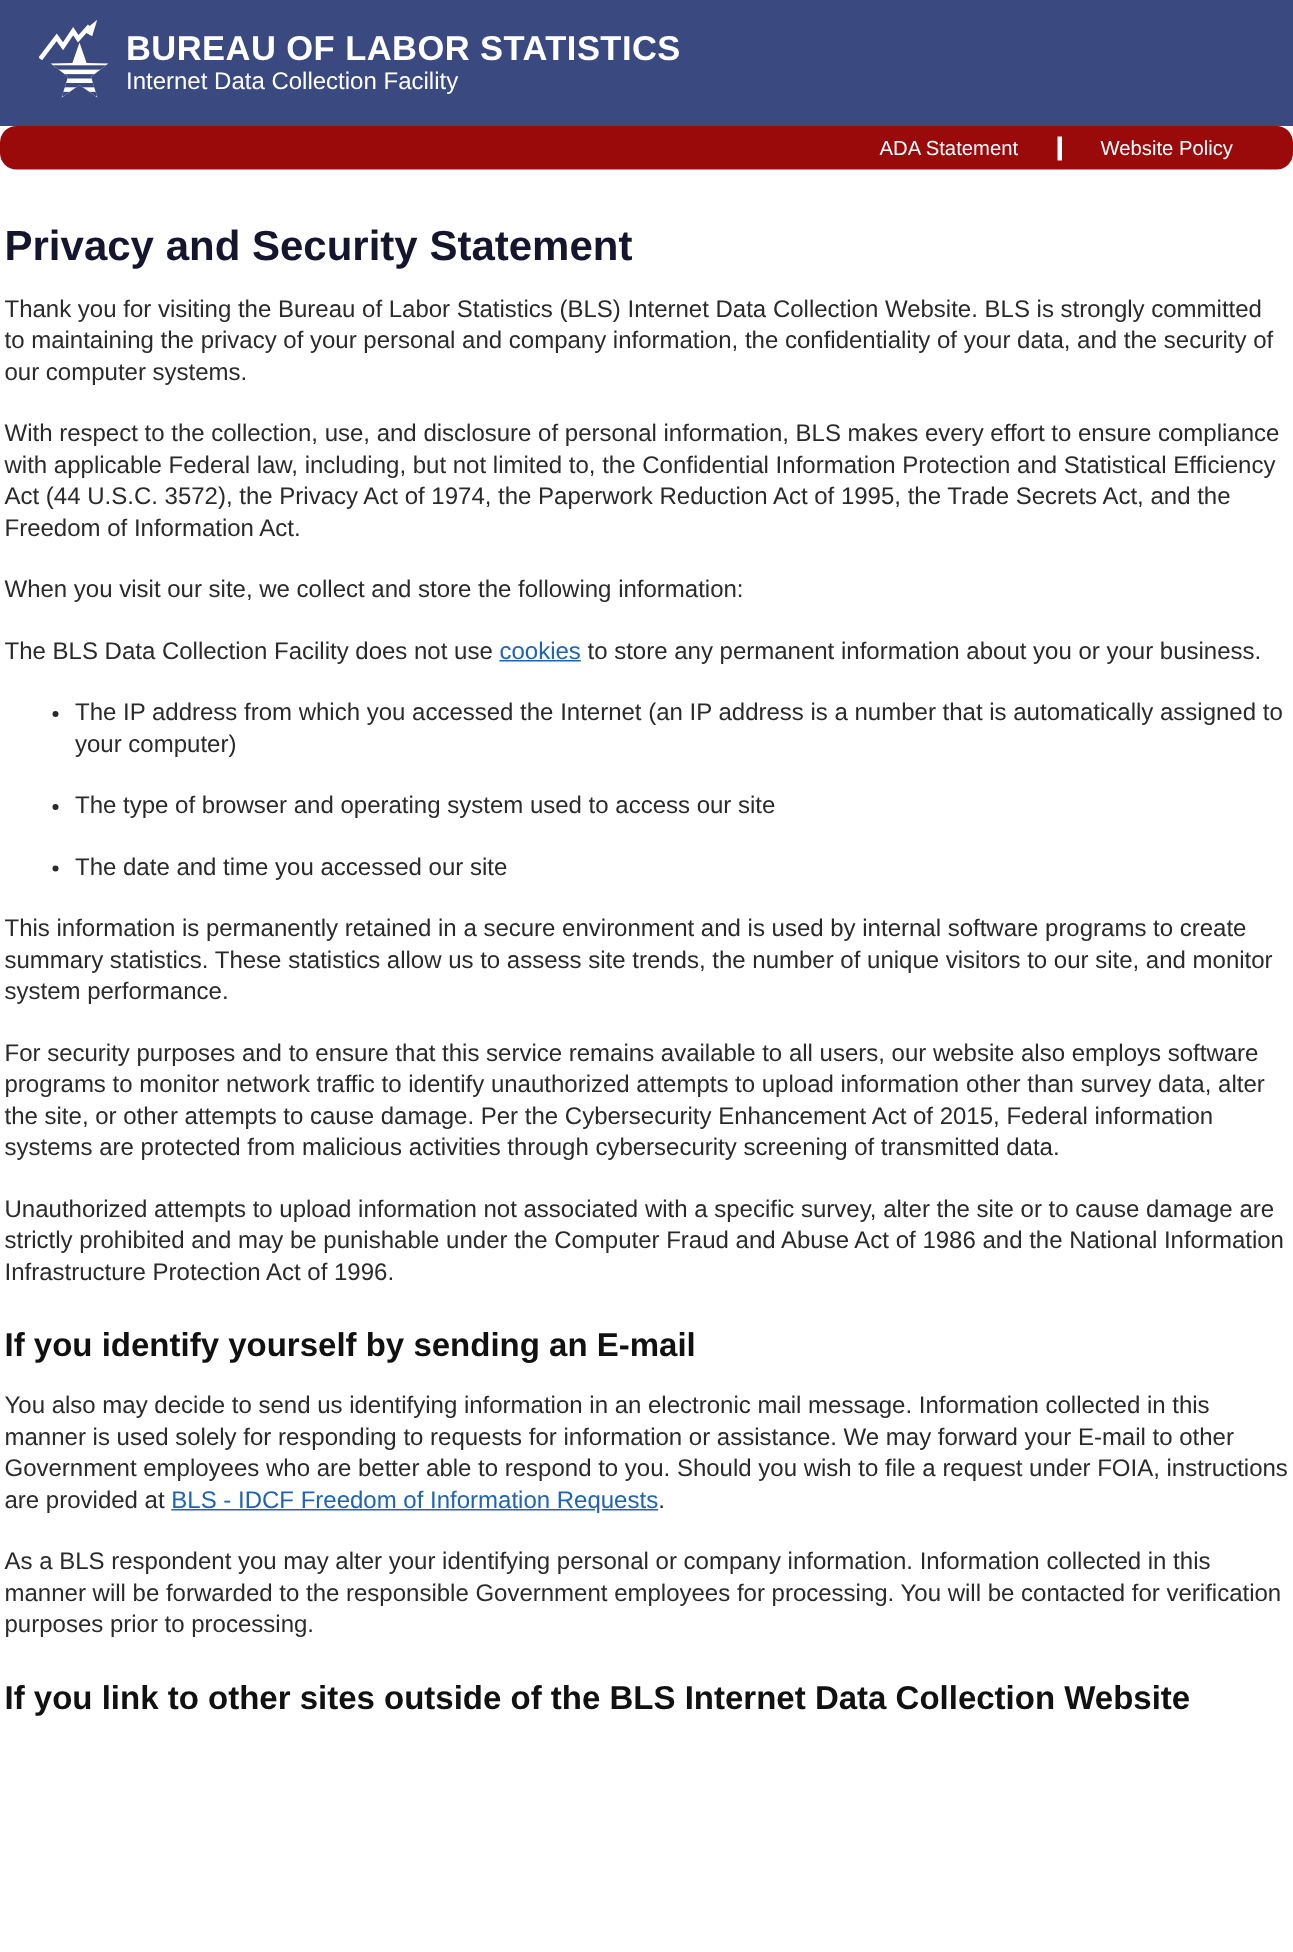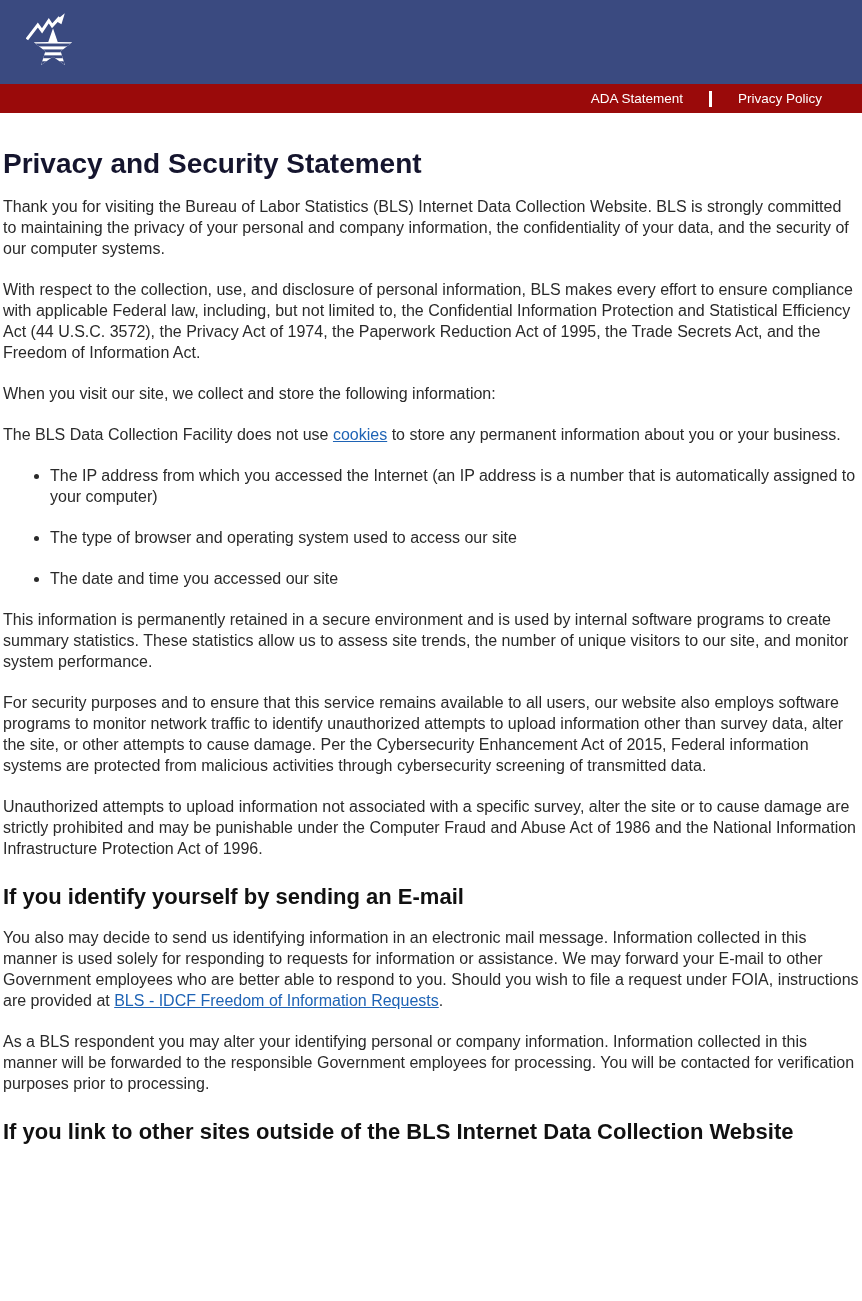--- a/index.html
+++ b/index.html
@@ -31,20 +31,21 @@
   }
 
   
   .navbar {
     background:#9A0A0A;
     height:29px;
     display:flex;
     align-items:center;
     justify-content:flex-end;
     padding-right:40px;
+    border-radius:11px;
   }
   .nav-link {
     color:#ffffff;
     font-size:13.5px;
     text-decoration:none;
     cursor:pointer;
   }
   .nav-sep {
     width:3px;
     height:16px;
@@ -97,26 +98,30 @@
         <rect x="0" y="10" width="64" height="56" fill="#ffffff"></rect>
         <rect x="0" y="36" width="64" height="3.4" fill="#3A4A80"></rect>
         <rect x="0" y="43" width="64" height="3.4" fill="#3A4A80"></rect>
         <rect x="0" y="50" width="64" height="3.4" fill="#3A4A80"></rect>
         <rect x="0" y="57" width="64" height="3.4" fill="#3A4A80"></rect>
       </g>
       <path d="M1,31 L14,14 L19,21 L27,9 L31,15 L40,5" stroke="#ffffff" stroke-width="3.6" fill="none"></path>
       <polygon points="35,9 46,0 42,13" fill="#ffffff"></polygon>
     </svg>
   </span>
+  <div class="header-text">
+    <div class="header-title">BUREAU OF LABOR STATISTICS</div>
+    <div class="header-subtitle">Internet Data Collection Facility</div>
+  </div>
 </div>
 
 <div class="navbar">
   <a class="nav-link">ADA Statement</a>
   <span class="nav-sep"></span>
-  <a class="nav-link">Privacy Policy</a>
+  <a class="nav-link">Website Policy</a>
 </div>
 
 <div class="main">
   <h1 class="page-title">Privacy and Security Statement</h1>
 
   <p>Thank you for visiting the Bureau of Labor Statistics (BLS) Internet Data Collection Website. BLS is strongly committed to maintaining the privacy of your personal and company information, the confidentiality of your data, and the security of our computer systems.</p>
   <p>With respect to the collection, use, and disclosure of personal information, BLS makes every effort to ensure compliance with applicable Federal law, including, but not limited to, the Confidential Information Protection and Statistical Efficiency Act (44 U.S.C. 3572), the Privacy Act of 1974, the Paperwork Reduction Act of 1995, the Trade Secrets Act, and the Freedom of Information Act.</p>
 
   <p>When you visit our site, we collect and store the following information:</p>
 

